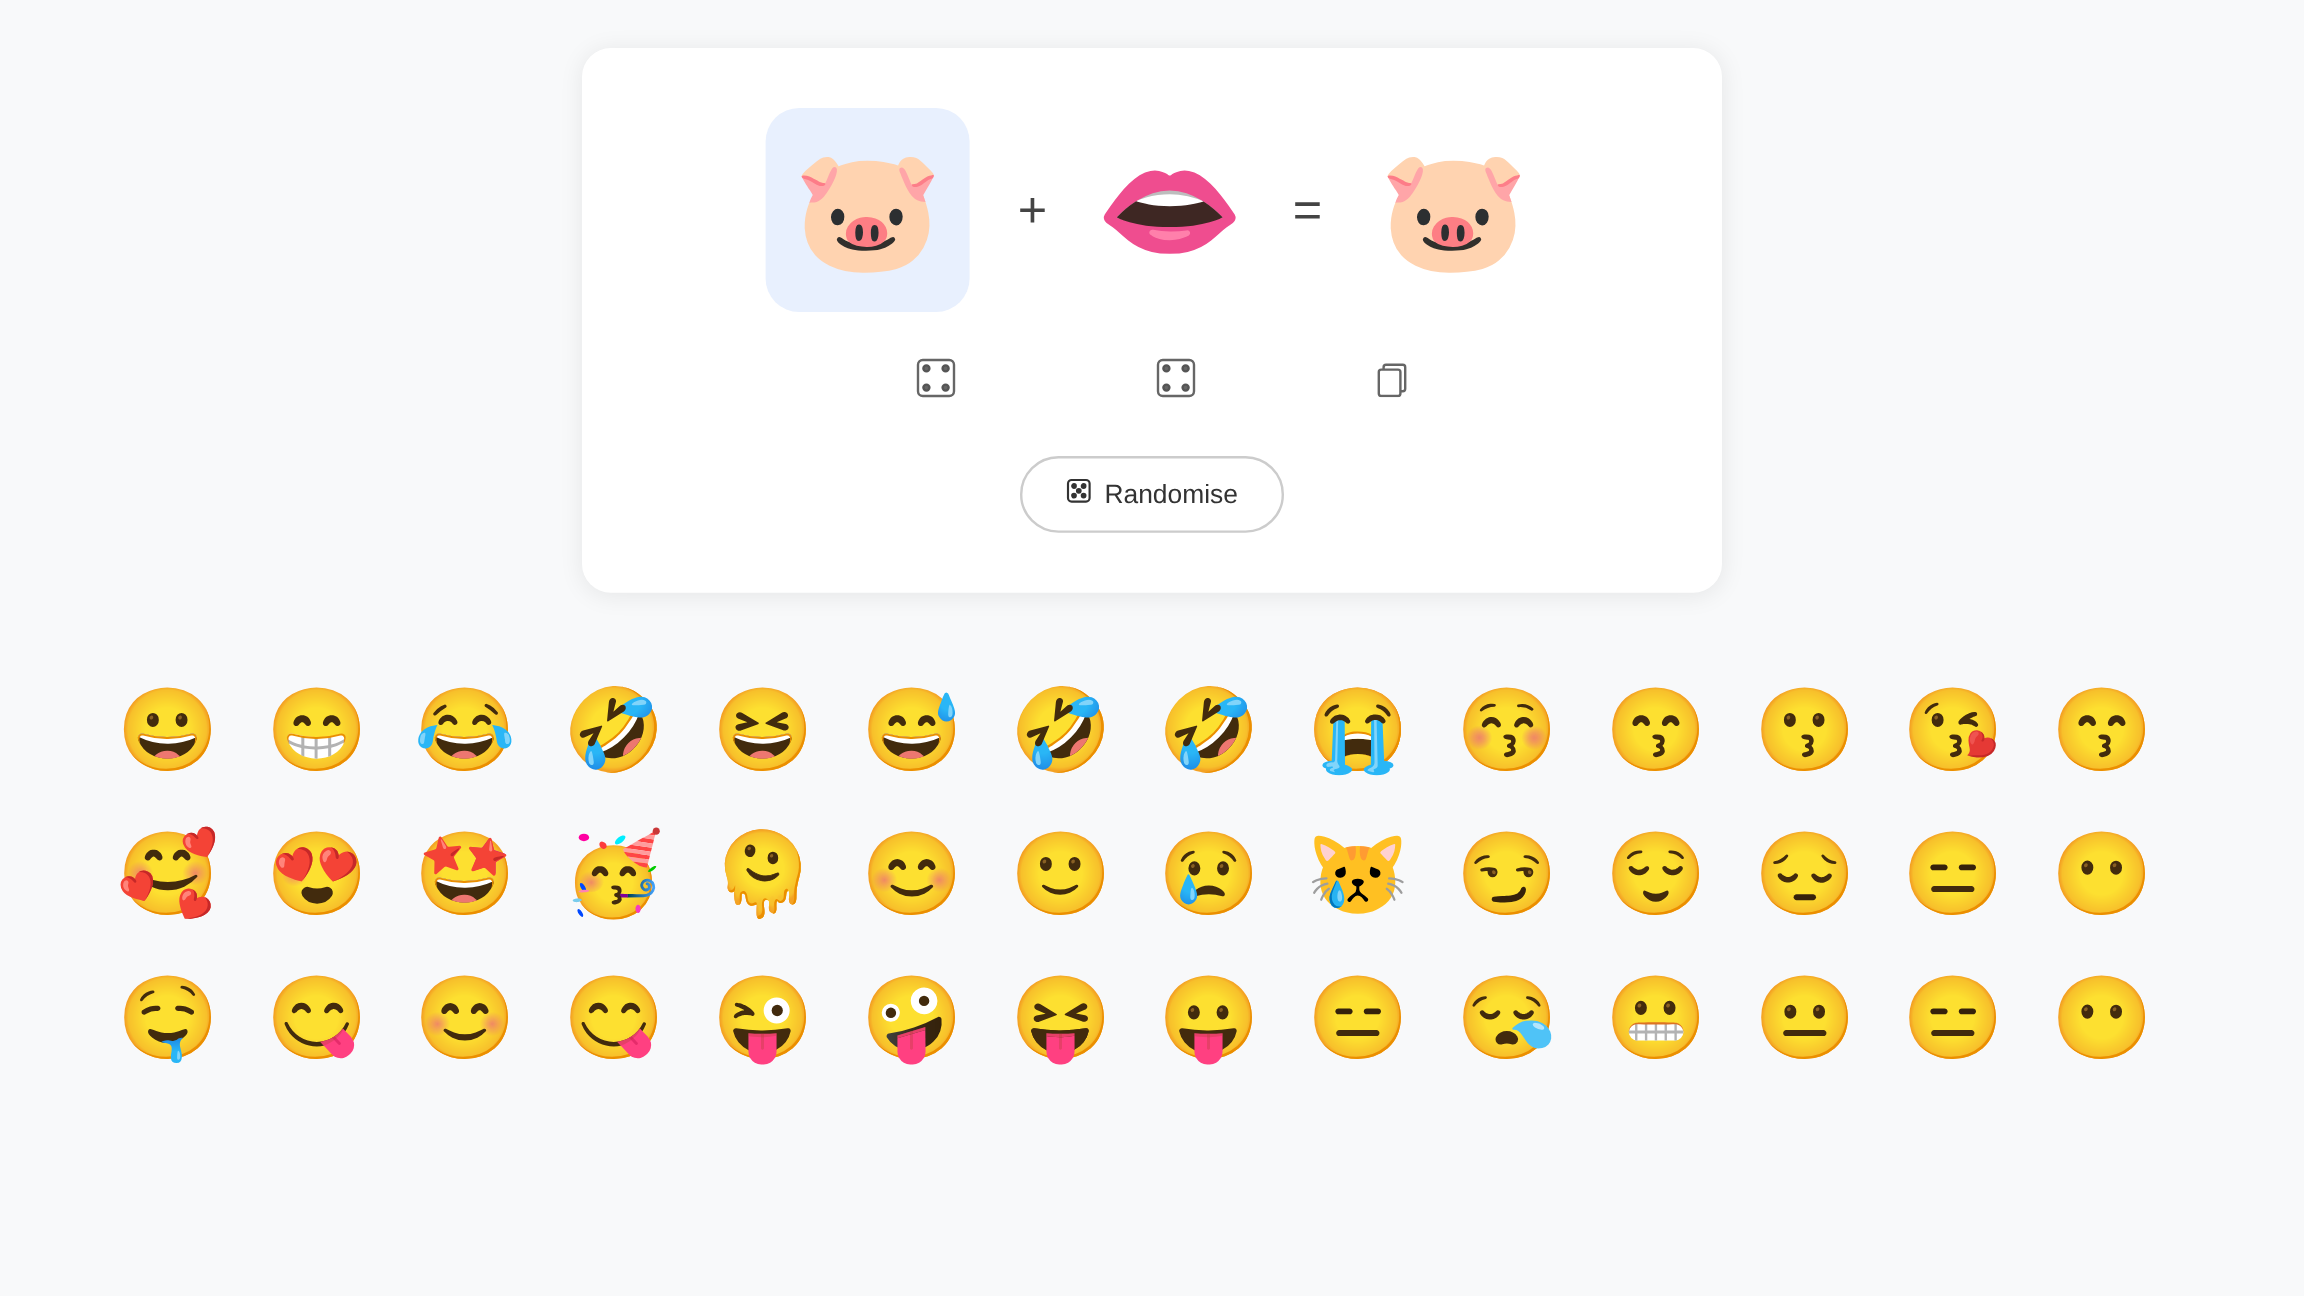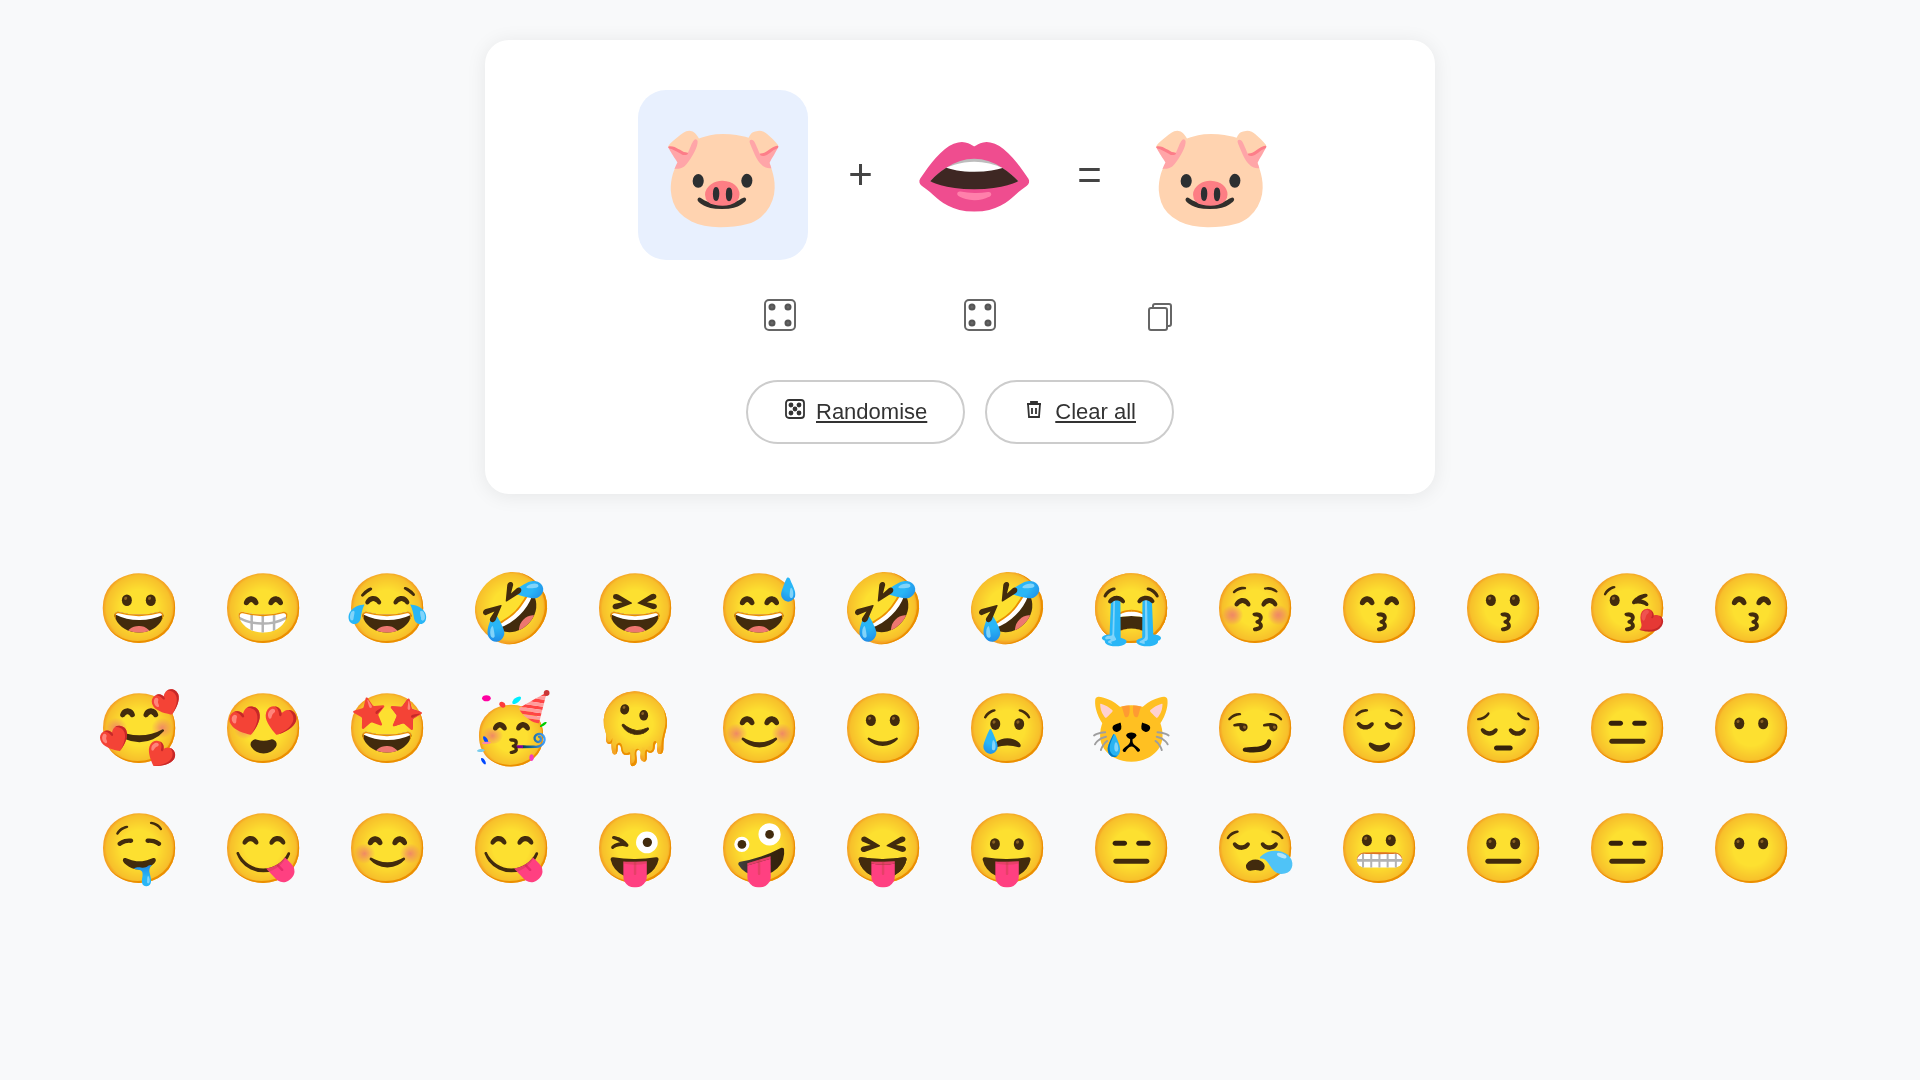--- a/index.html
+++ b/index.html
@@ -101,21 +101,20 @@
       gap: 10px;
       padding: 16px 36px;
       border-radius: 50px;
       border: 2px solid #ccc;
       background: white;
       font-size: 22px;
       font-weight: 500;
       color: #333;
       cursor: pointer;
       transition: background 0.15s;
-      text-decoration: underline;
     }
 
     .btn-icon {
       font-size: 22px;
     }
 
     .emoji-grid {
       width: 1750px;
       display: flex;
       flex-direction: column;
@@ -210,29 +209,20 @@
           <circle cx="7" cy="7" r="1.5" fill="#333"></circle>
           <circle cx="15" cy="7" r="1.5" fill="#333"></circle>
           <circle cx="7" cy="15" r="1.5" fill="#333"></circle>
           <circle cx="15" cy="15" r="1.5" fill="#333"></circle>
           <circle cx="11" cy="11" r="1.5" fill="#333"></circle>
         </svg>
       </span>
       <span>Randomise</span>
     </button>
 
-    <button class="btn">
-      <span class="btn-icon">
-        
-        <svg width="22" height="22" viewBox="0 0 22 22" fill="none" stroke="#333" stroke-width="1.8">
-          <path d="M4 6h14M8 6V4h6v2M9 10v6M13 10v6M5 6l1 13h10l1-13"></path>
-        </svg>
-      </span>
-      <span>Clear all</span>
-    </button>
   </div>
 </div>
 
 <div class="emoji-grid">
   <div class="emoji-grid-row">
     <div class="emoji-item">😀</div>
     <div class="emoji-item">😁</div>
     <div class="emoji-item">😂</div>
     <div class="emoji-item">🤣</div>
     <div class="emoji-item">😆</div>

